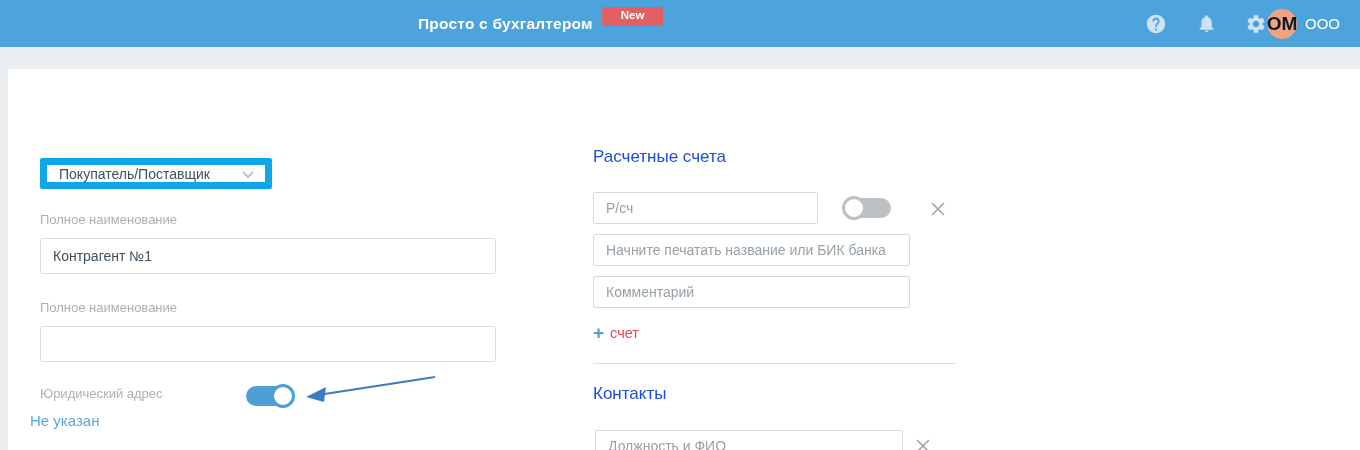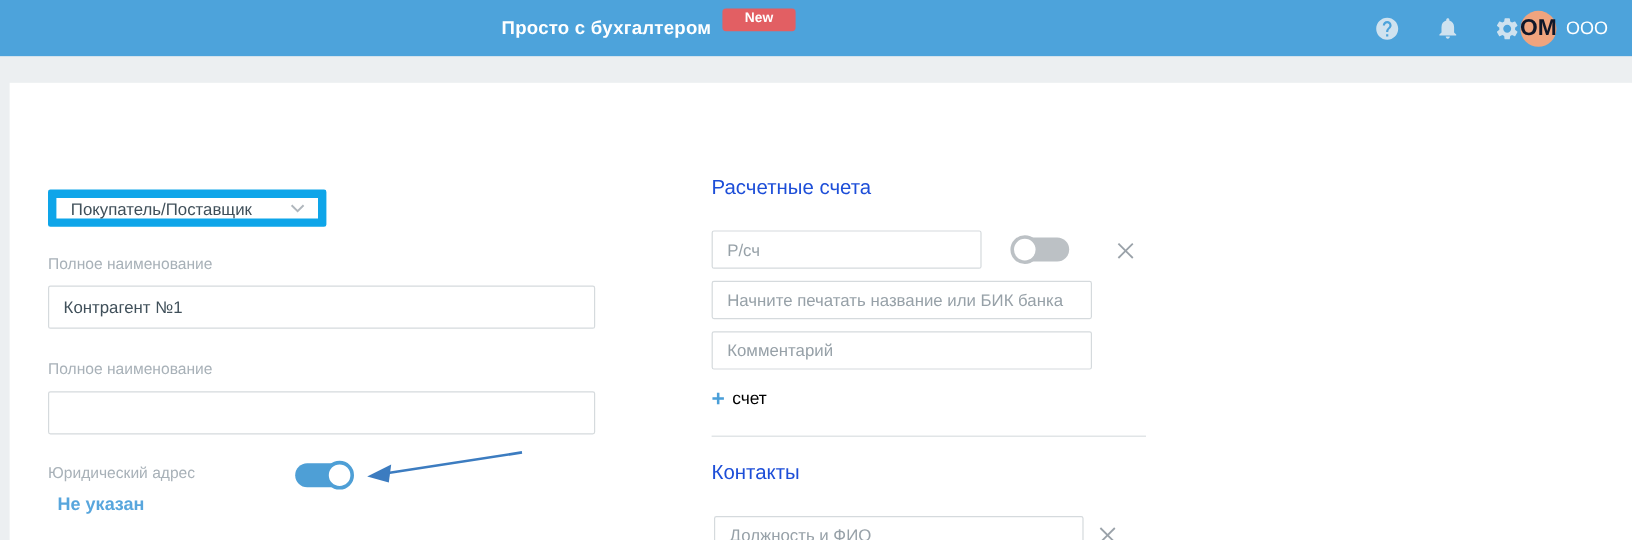--- a/index.html
+++ b/index.html
@@ -79,22 +79,22 @@
     background:#fff; top:-2px;
   }
   .toggle.on  { background:#4e9fd6; }
   .toggle.on .knob  { right:-3px; border:3px solid #4e9fd6; }
   .toggle.off { background:#bcc1c5; }
   .toggle.off .knob { left:-3px;  border:3px solid #bcc1c5; }
   .tgl-legal { left:238px; top:317px; }
   .tgl-rs    { left:837px; top:129px; }
 
   .link-blue {
-    position:absolute; left:40px; top:343px;
-    font-size:15px; color:#58a6dd; cursor:pointer; text-decoration:none;font-weight:bold;
+    position:absolute; left:22px; top:343px;
+    font-size:15px; color:#58a6dd; cursor:pointer; text-decoration:none;
   }
 
   .annot-arrow { position:absolute; left:288px; top:300px; pointer-events:none; }
 
   
   .sec-title { position:absolute; font-size:17px; color:#1d4ed8; }
   .ttl-accounts { left:585px; top:78px; }
   .ttl-contacts { left:585px; top:315px; }
 
   .inp-rs      { left:585px; top:123px; width:225px; height:32px; }
@@ -104,21 +104,21 @@
 
   .close-icon { position:absolute; width:20px; height:20px; cursor:pointer; }
   .x-rs      { left:920px; top:130px; }
   .x-contact { left:905px; top:367px; }
 
   .add-link {
     position:absolute; left:585px; top:254px;
     display:flex; align-items:center; gap:6px; cursor:pointer;
   }
   .add-link .plus { color:#4a9fd8; font-size:19px; font-weight:bold; line-height:1; }
-  .add-link .add-label { color:#000000; font-size:14.5px; }
+  .add-link .add-label { color:#ef4444; font-size:14.5px; }
 
   .divider { position:absolute; left:585px; top:294px; width:362px; height:1px; background:#dadfe2; }
 </style>
 </head>
 <body>
 
 <div class="header">
   <div class="header-title-wrap">
     <span class="app-title">Просто с бухгалтером</span>
     <span class="badge">New</span>

